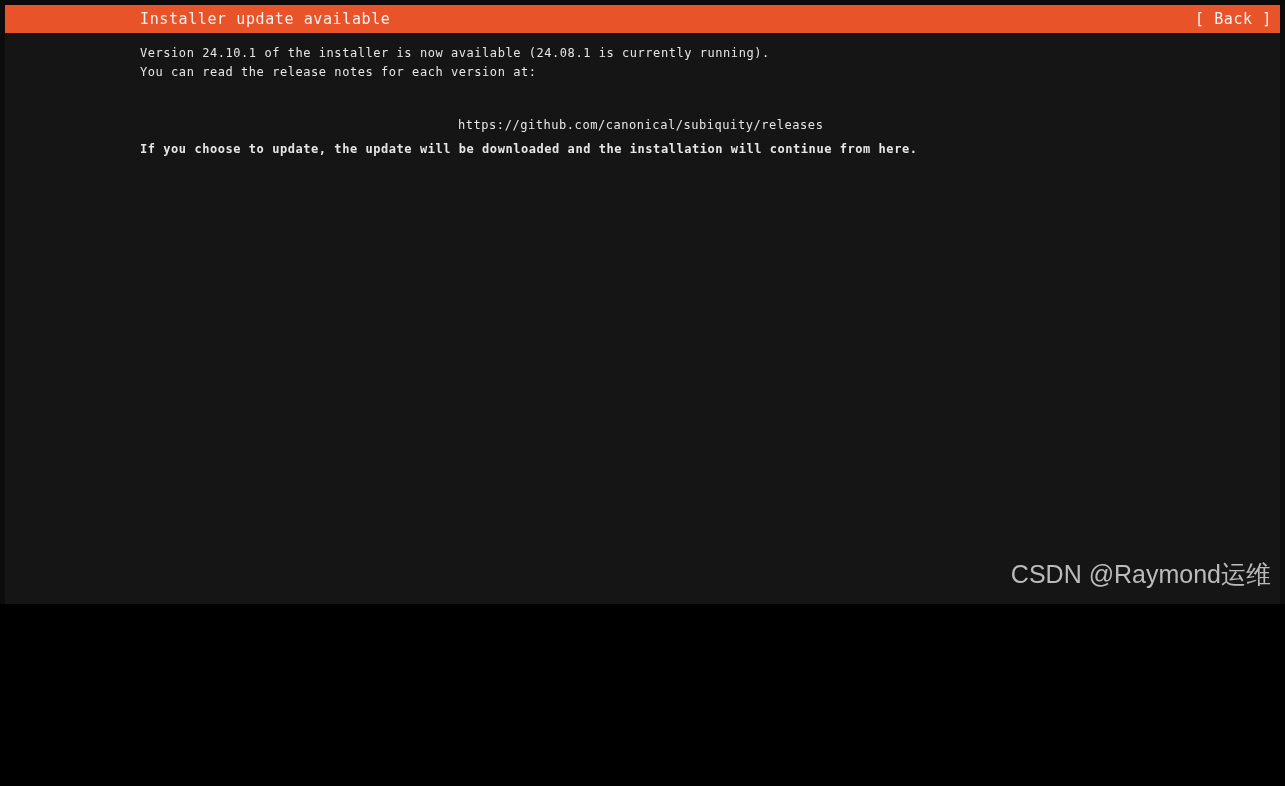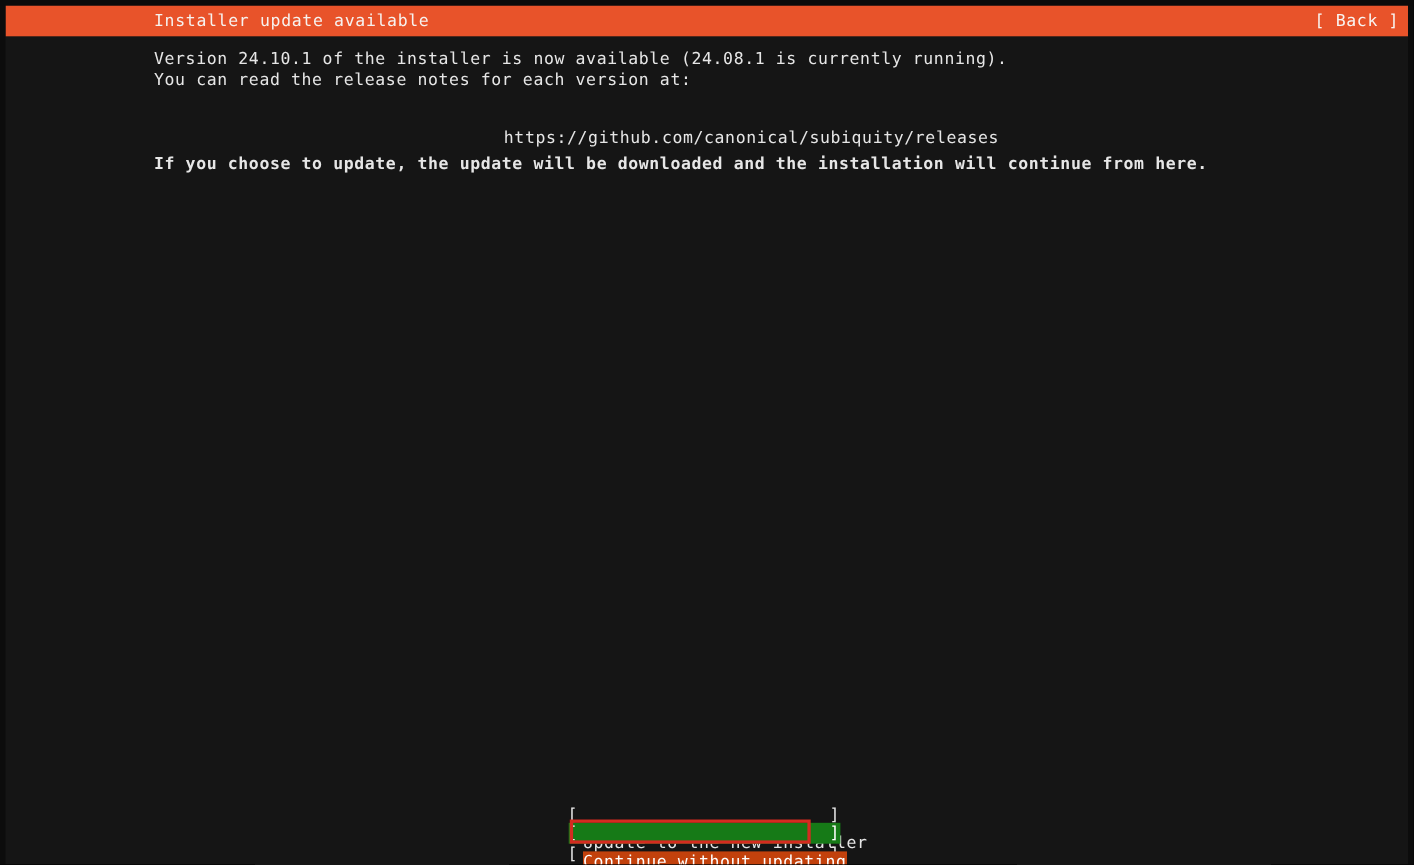--- a/index.html
+++ b/index.html
@@ -11,21 +11,21 @@
   body {
     width: 1285px;
     height: 786px;
     overflow: hidden;
     font-family: "DejaVu Sans Mono", "Liberation Mono", monospace;
   }
 
   #screen {
     position: relative;
     width: 1285px;
-    height: 786px;
+    height: 604px;
     background: #151515;
     overflow: hidden;
   }
 
   
   #frame-left {
     position: absolute;
     left: 0; top: 0;
     width: 5px; height: 786px;
     background: #0c0c0c;
@@ -74,21 +74,21 @@
     line-height: 18px;
     letter-spacing: 0.6px;
     color: #f8f5f2;
     white-space: pre;
     cursor: pointer;
   }
 
   
   .body-line {
     position: absolute;
-    font-size: 15px;
+    font-size: 12px;
     line-height: 20px;
     letter-spacing: 0.55px;
     color: #e6e6e6;
     white-space: pre;
   }
   #line-1 { left: 140px; top: 43px; }
   #line-2 { left: 140px; top: 62px; }
   #line-url { left: 458px; top: 115px; }
   #line-3 { left: 140px; top: 139px; font-weight: bold; }
 
@@ -220,14 +220,15 @@
     <div class="btn-row" id="btn-back">
       <span class="bracket-l">[</span>
       <span class="btn-label">Back</span>
       <span class="bracket-r">]</span>
     </div>
 
   </div>
 
   <div id="red-highlight-box"></div>
 
+  <div id="watermark">CSDN @Raymond运维</div>
 
 </div>
 
 </body></html>

